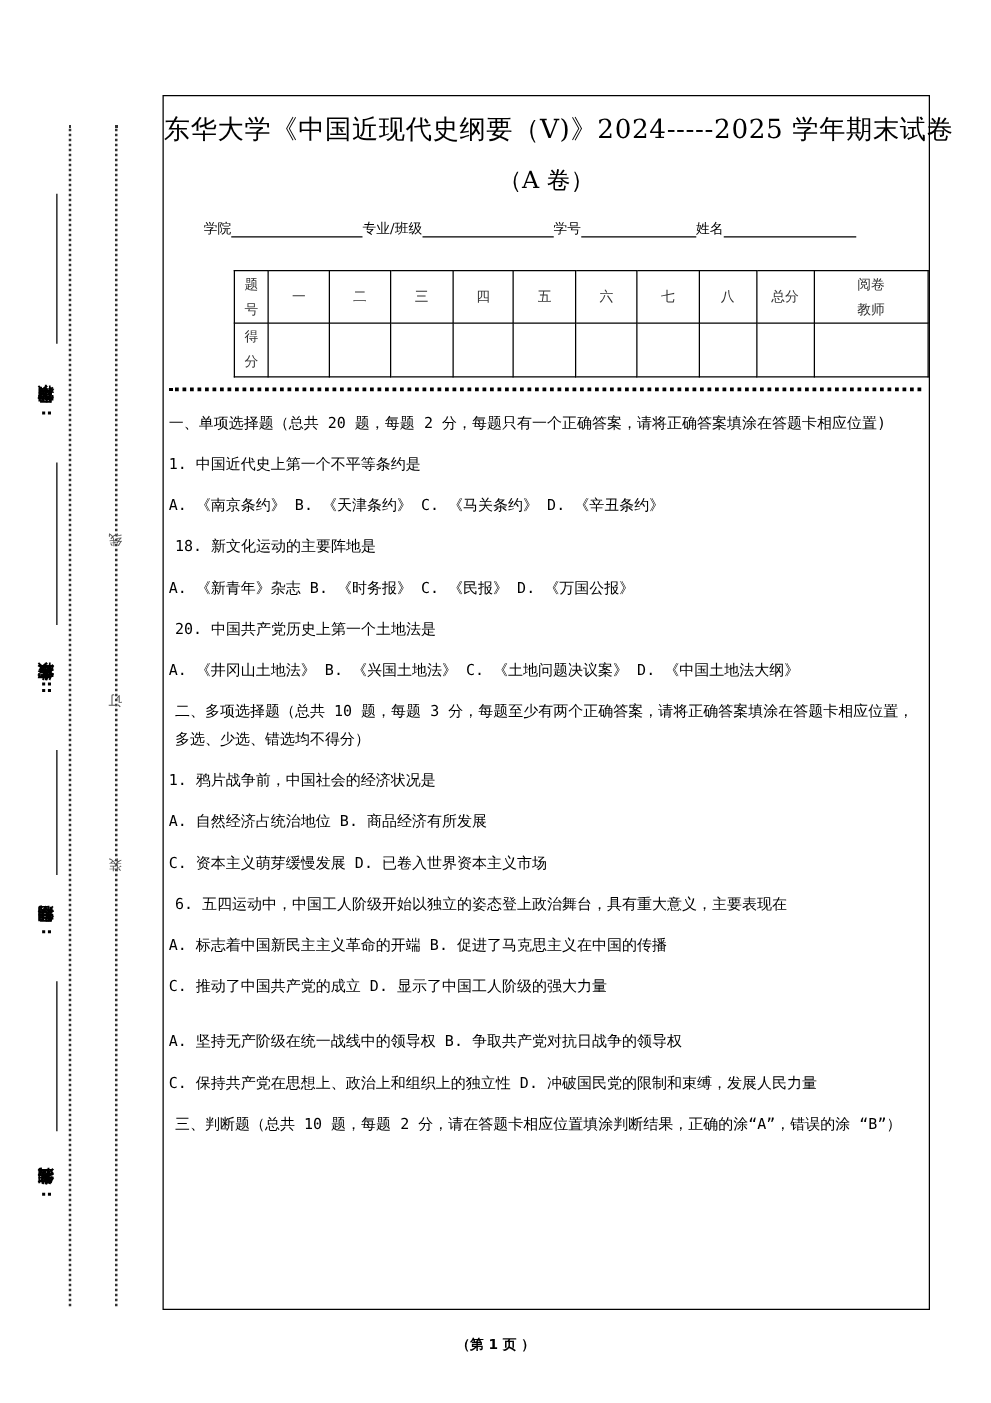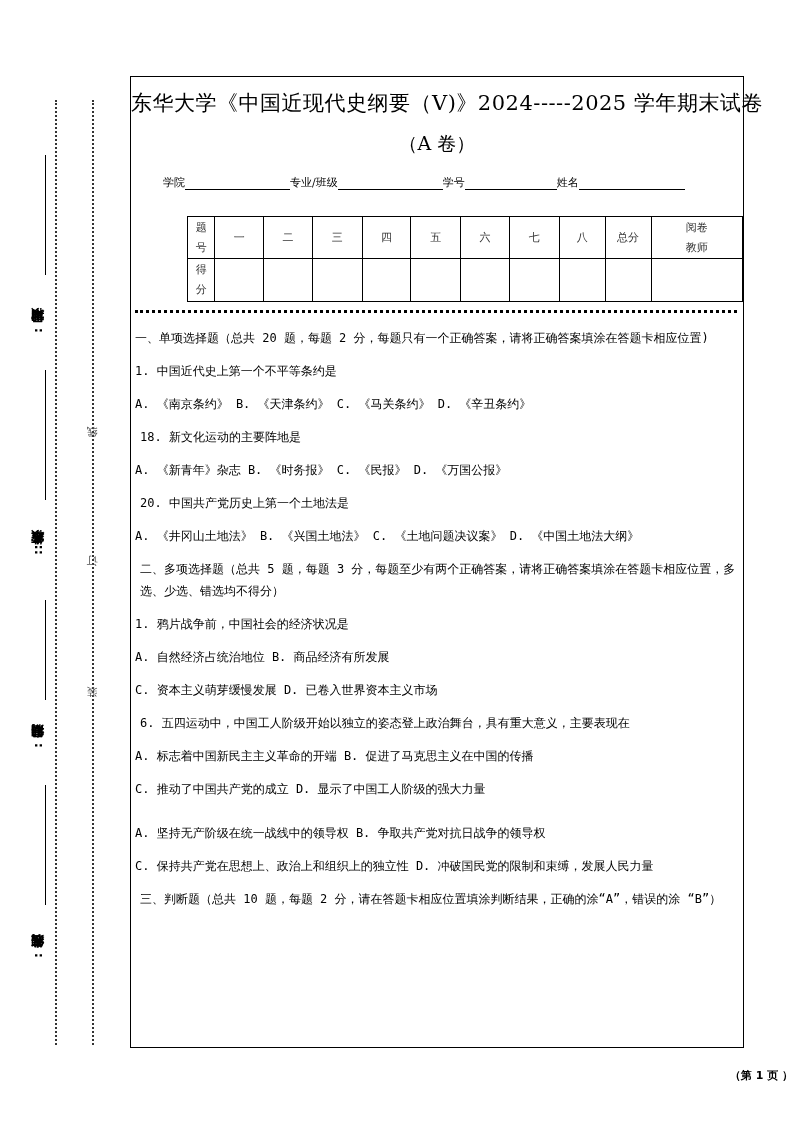--- a/index.html
+++ b/index.html
@@ -27,21 +27,21 @@
     table.score tr.r2 td { height: 42px; }
     .vert-label { display: inline-block; width: 14px; line-height: 20px; word-break: break-all; }
 
     .cut-line { position: absolute; top: 233px; left: 4px; width: 602px; border-top: 3px dotted #000; }
 
     .content { position: absolute; top: 250px; left: 4px; width: 604px; font-family: "DejaVu Sans Mono", monospace; font-size: 12px; line-height: 22px; }
     .content p { margin: 0; }
     .content .gap { height: 11px; }
     .indent { padding-left: 5px; }
 
-    .page-num { position: absolute; top: 1068px; left: 0; width: 793px; text-align: right; font-family: "DejaVu Sans", sans-serif; font-weight: bold; font-size: 11px; }
+    .page-num { position: absolute; top: 1068px; left: 0; width: 793px; text-align: center; font-family: "DejaVu Sans", sans-serif; font-weight: bold; font-size: 11px; }
   </style>
 </head>
 <body>
 
 <div class="vline inner"></div>
 <div class="vline outer"></div>
 
 <div class="side-rule" style="top:155px;height:120px;"></div>
 <div class="side-label" style="top:290px;height:80px;">审核日期:</div>
 <div class="side-rule" style="top:370px;height:150px;"></div>
@@ -111,21 +111,21 @@
     <p>A. 《南京条约》  B. 《天津条约》  C. 《马关条约》  D. 《辛丑条约》</p>
     <div class="gap"></div>
     <p class="indent">18. 新文化运动的主要阵地是</p>
     <div class="gap"></div>
     <p>A. 《新青年》杂志  B. 《时务报》  C. 《民报》  D. 《万国公报》</p>
     <div class="gap"></div>
     <p class="indent">20. 中国共产党历史上第一个土地法是</p>
     <div class="gap"></div>
     <p>A. 《井冈山土地法》  B. 《兴国土地法》  C. 《土地问题决议案》  D. 《中国土地法大纲》</p>
     <div class="gap"></div>
-    <p class="indent">二、多项选择题（总共 5 题，每题 3 分，每题至少有两个正确答案，请将正确答案填涂在答题卡相应位置，多选、少选、错选均不得分）</p>
+    <p class="indent">二、多项选择题（总共 10 题，每题 3 分，每题至少有两个正确答案，请将正确答案填涂在答题卡相应位置，多选、少选、错选均不得分）</p>
     <div class="gap"></div>
     <p>1. 鸦片战争前，中国社会的经济状况是</p>
     <div class="gap"></div>
     <p>A. 自然经济占统治地位  B. 商品经济有所发展</p>
     <div class="gap"></div>
     <p>C. 资本主义萌芽缓慢发展  D. 已卷入世界资本主义市场</p>
     <div class="gap"></div>
     <p class="indent">6. 五四运动中，中国工人阶级开始以独立的姿态登上政治舞台，具有重大意义，主要表现在</p>
     <div class="gap"></div>
     <p>A. 标志着中国新民主主义革命的开端  B. 促进了马克思主义在中国的传播</p>

